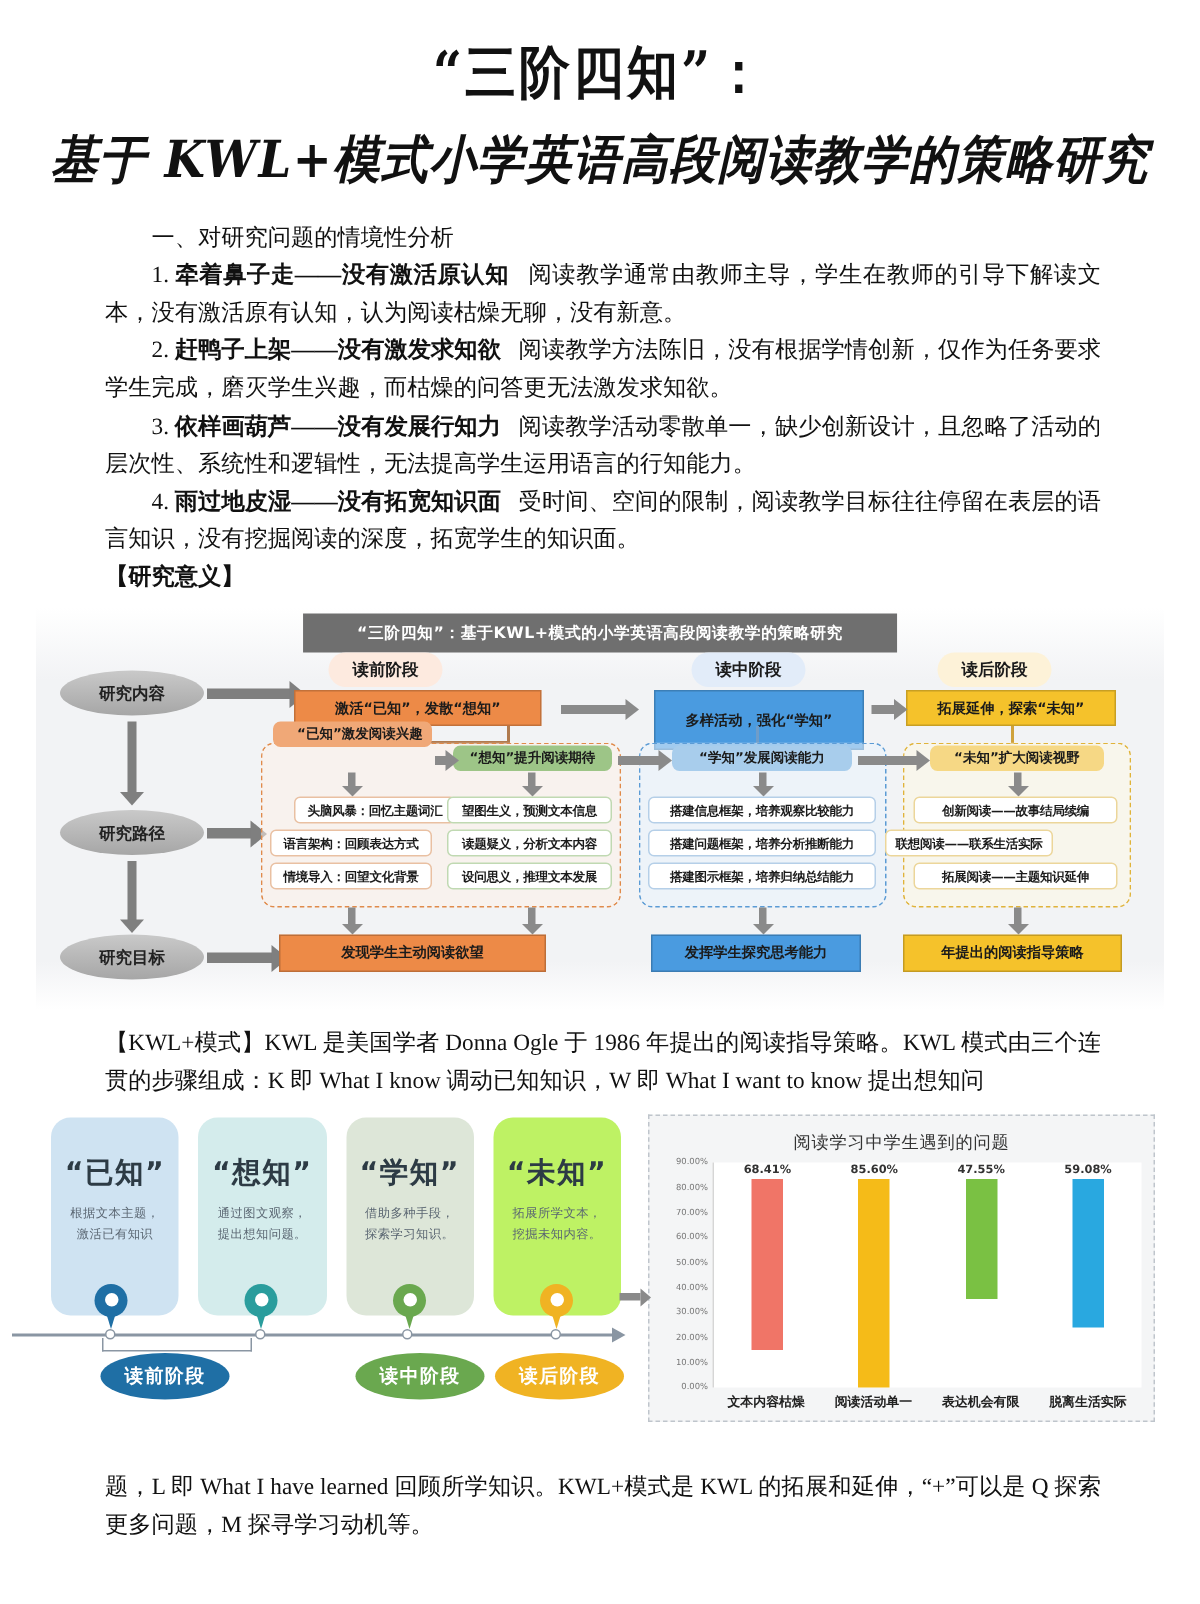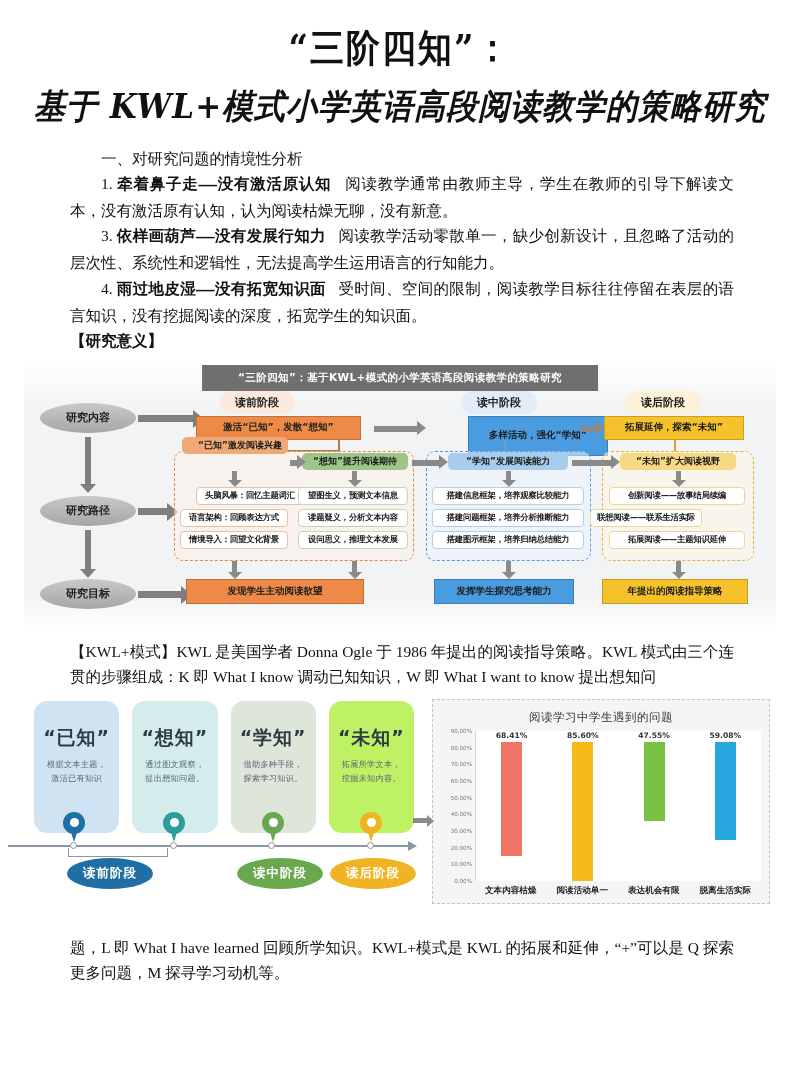--- a/index.html
+++ b/index.html
@@ -25,21 +25,21 @@
     font-size:31px; font-weight:bold; letter-spacing:1px;
     font-style:italic;
     display:block; margin-top:14px;
     transform:scaleY(1.1);
   }
 
   
   .body-text { padding:12px 66px 0 70px; font-size:15.5px; line-height:1.62; text-align:justify; }
   .body-text p { margin:0; }
   .p-indent { text-indent:2em; }
-  .lead { font-weight:bold;font-family:Liberation Mono, monospace; }
+  .lead { font-weight:bold; }
   .section-head { font-weight:bold; margin-top:4px; }
 
   
   .fig1 {
     position:relative;
     margin:8px 24px 0 24px;
     height:268px;
     background:linear-gradient(180deg,#ffffff 0%, #f2f3f5 18%, #f2f3f5 88%, #ffffff 100%);
     font-family:"DejaVu Sans","Liberation Sans",sans-serif;
     overflow:hidden;
@@ -213,20 +213,26 @@
 <div class="body-text">
   <p class="p-indent">一、对研究问题的情境性分析</p>
 
   <p class="p-indent">
     <span>1.</span>
     <span class="lead">牵着鼻子走——没有激活原认知</span>
     &nbsp;
     <span>阅读教学通常由教师主导，学生在教师的引导下解读文本，没有激活原有认知，认为阅读枯燥无聊，没有新意。</span>
   </p>
 
+  <p class="p-indent">
+    <span>2.</span>
+    <span class="lead">赶鸭子上架——没有激发求知欲</span>
+    &nbsp;
+    <span>阅读教学方法陈旧，没有根据学情创新，仅作为任务要求学生完成，磨灭学生兴趣，而枯燥的问答更无法激发求知欲。</span>
+  </p>
 
   <p class="p-indent">
     <span>3.</span>
     <span class="lead">依样画葫芦——没有发展行知力</span>
     &nbsp;
     <span>阅读教学活动零散单一，缺少创新设计，且忽略了活动的层次性、系统性和逻辑性，无法提高学生运用语言的行知能力。</span>
   </p>
 
   <p class="p-indent">
     <span>4.</span>
@@ -251,21 +257,21 @@
 
   <div class="harrow" style="left:114px; top:54px;  width:56px;"></div>
   <div class="harrow" style="left:114px; top:147px; width:30px;"></div>
   <div class="harrow" style="left:114px; top:230px; width:44px;"></div>
 
   <div class="stage-pill stage-pre" style="left:195px; top:30px;">读前阶段</div>
   <div class="stage-pill stage-mid" style="left:437px; top:30px;">读中阶段</div>
   <div class="stage-pill stage-post" style="left:601px; top:30px;">读后阶段</div>
 
   <div class="topbox tb-orange" style="left:172px; top:55px; width:165px; height:24px;">激活“已知”，发散“想知”</div>
-  <div class="topbox tb-blue" style="left:412px; top:55px; width:140px; height:40px;margin-left:32px;">多样活动，强化“学知”</div>
+  <div class="topbox tb-blue" style="left:412px; top:55px; width:140px; height:40px;">多样活动，强化“学知”</div>
   <div class="topbox tb-yellow" style="left:580px; top:55px; width:140px; height:24px;">拓展延伸，探索“未知”</div>
 
   <div class="rightarrow" style="left:350px; top:65px; width:44px;"></div>
   <div class="rightarrow" style="left:557px; top:65px; width:16px;"></div>
 
   <div class="connector" style="left:196px; top:79px; width:2px; height:11px;"></div>
   <div class="connector" style="left:196px; top:89px; width:120px; height:2px;"></div>
   <div class="connector" style="left:314px; top:79px; width:2px; height:11px;"></div>
   <div class="connector-b" style="left:480px; top:79px; width:2px; height:12px;"></div>
   <div class="connector-y" style="left:650px; top:79px; width:2px; height:12px;"></div>

